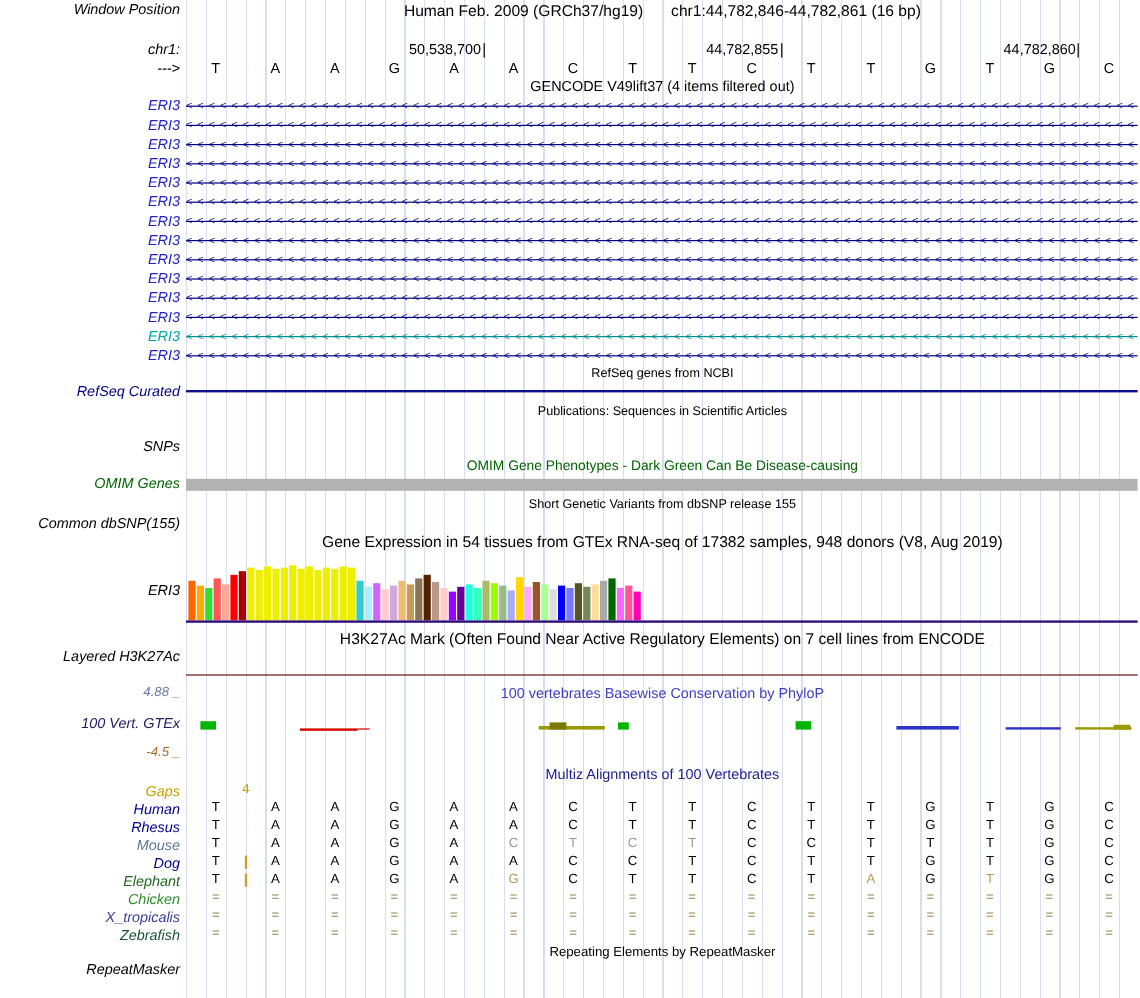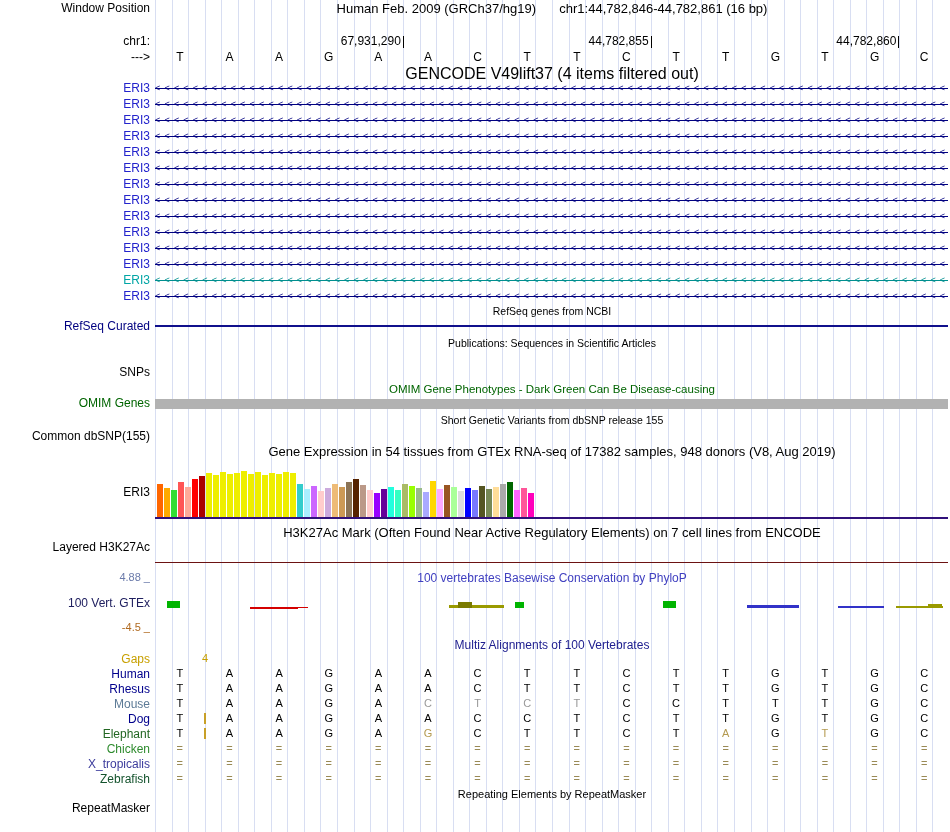--- a/index.html
+++ b/index.html
@@ -13,21 +13,21 @@
   }
   #app { position:absolute; inset:0; width:950px; height:832px; }
   #grid {
     position:absolute; left:155px; top:0; width:794px; height:832px;
     background:repeating-linear-gradient(to right,#d8def2 0,#d8def2 1px,transparent 1px,transparent 16.5417px);
     z-index:0;
   }
   .row { position:absolute; left:0; width:950px; z-index:2; }
   .lbl {
     position:absolute; left:0; top:0; width:150px;
-    text-align:right; font-size:12px; white-space:nowrap;
+    text-align:right; font-size:12px; white-space:nowrap;font-style:italic;
   }
   .ctr {
     position:absolute; left:155px; width:794px;
     text-align:center; white-space:nowrap;
   }
   .cells { position:absolute; left:155px; width:794px; display:flex; top:0; }
   .cell  { flex:1; text-align:center; }
   .sm { font-size:10.5px; }
 </style>
 </head>
@@ -41,21 +41,21 @@
     <div class="ctr" style="font-size:13px">
       <span>Human Feb. 2009 (GRCh37/hg19)</span>
       <span style="display:inline-block;width:16px"></span>
       <span>chr1:44,782,846-44,782,861 (16 bp)</span>
     </div>
   </div>
 
 
   <div class="row" id="ruler" style="top:34px;height:15px">
     <span class="lbl">chr1:</span>
-  <span style="position: absolute; top: 0px; font-size: 12px; right: 549.2px;">67,931,290</span>
+  <span style="position: absolute; top: 0px; font-size: 12px; right: 549.2px;">50,538,700</span>
       <div style="position: absolute; left: 402.8px; top: 2px; width: 1px; height: 12px; background: rgb(0, 0, 0);"></div>
       <span style="position: absolute; top: 0px; font-size: 12px; right: 301.4px;">44,782,855</span>
       <div style="position: absolute; left: 650.6px; top: 2px; width: 1px; height: 12px; background: rgb(0, 0, 0);"></div>
       <span style="position: absolute; top: 0px; font-size: 12px; right: 53.6px;">44,782,860</span>
       <div style="position: absolute; left: 898.4px; top: 2px; width: 1px; height: 12px; background: rgb(0, 0, 0);"></div>
     </div>
 
   <div class="row" style="top:50px;height:14px">
     <span class="lbl">---&gt;</span>
     <div class="cells" id="base-cells" style="height:14px;line-height:14px;font-size:12px">
@@ -72,21 +72,21 @@
         <span class="cell">T</span>
         <span class="cell">T</span>
         <span class="cell">G</span>
         <span class="cell">T</span>
         <span class="cell">G</span>
         <span class="cell">C</span>
       </div>
   </div>
 
   <div class="row" style="top:65px;height:14px">
-    <div class="ctr" style="font-size:16px">GENCODE V49lift37 (4 items filtered out)</div>
+    <div class="ctr" style="font-size:12px">GENCODE V49lift37 (4 items filtered out)</div>
   </div>
 
   <div id="gencode-rows">
       <div class="row" style="top: 80px; height: 16px;">
         <span class="lbl" style="color: rgb(35, 35, 204); top: 1px;">ERI3</span>
         <div style="position: absolute; left: 155px; width: 793px; top: 8px; height: 1px; background: rgb(0, 0, 128);"></div>
         <div style="position: absolute; left: 155px; width: 793px; top: 0px; height: 16px; overflow: hidden; font-size: 9px; line-height: 17px; letter-spacing: 4.2px; white-space: nowrap; color: rgb(0, 0, 128);">&lt;&lt;&lt;&lt;&lt;&lt;&lt;&lt;&lt;&lt;&lt;&lt;&lt;&lt;&lt;&lt;&lt;&lt;&lt;&lt;&lt;&lt;&lt;&lt;&lt;&lt;&lt;&lt;&lt;&lt;&lt;&lt;&lt;&lt;&lt;&lt;&lt;&lt;&lt;&lt;&lt;&lt;&lt;&lt;&lt;&lt;&lt;&lt;&lt;&lt;&lt;&lt;&lt;&lt;&lt;&lt;&lt;&lt;&lt;&lt;&lt;&lt;&lt;&lt;&lt;&lt;&lt;&lt;&lt;&lt;&lt;&lt;&lt;&lt;&lt;&lt;&lt;&lt;&lt;&lt;&lt;&lt;&lt;&lt;&lt;&lt;&lt;&lt;&lt;&lt;&lt;&lt;</div>
       </div>
       <div class="row" style="top: 96px; height: 16px;">
         <span class="lbl" style="color: rgb(35, 35, 204); top: 1px;">ERI3</span>

